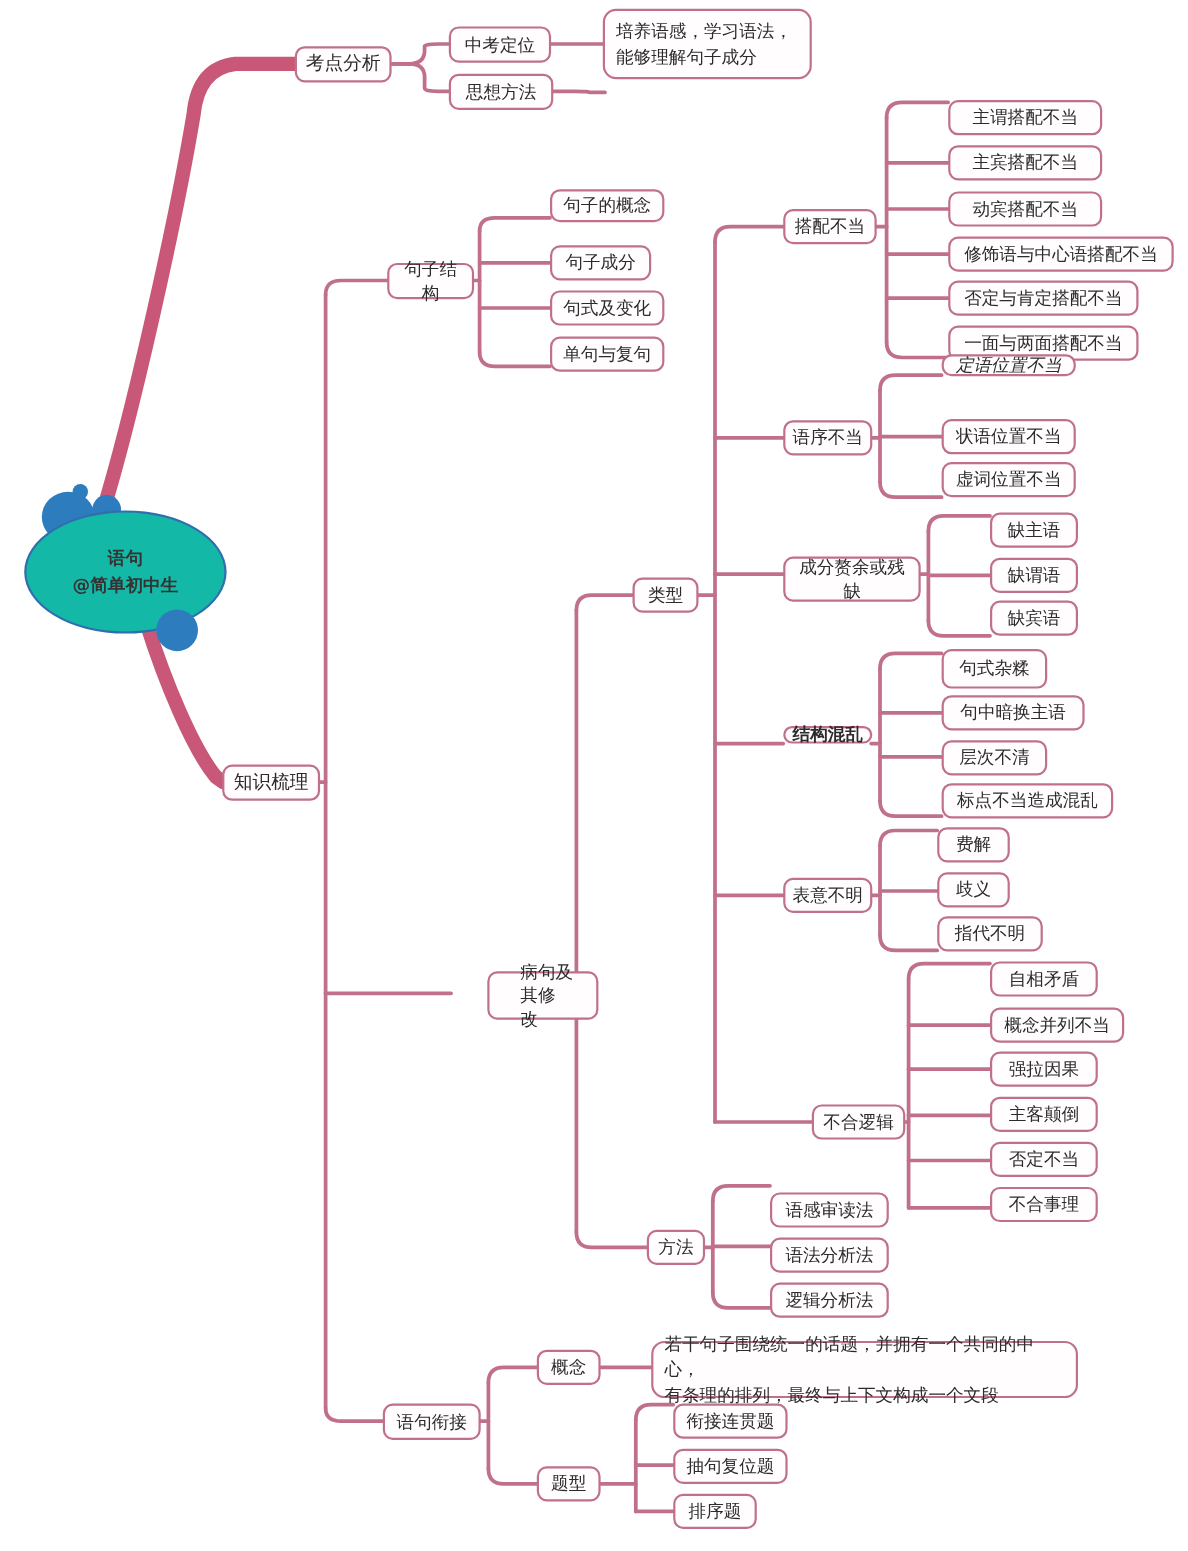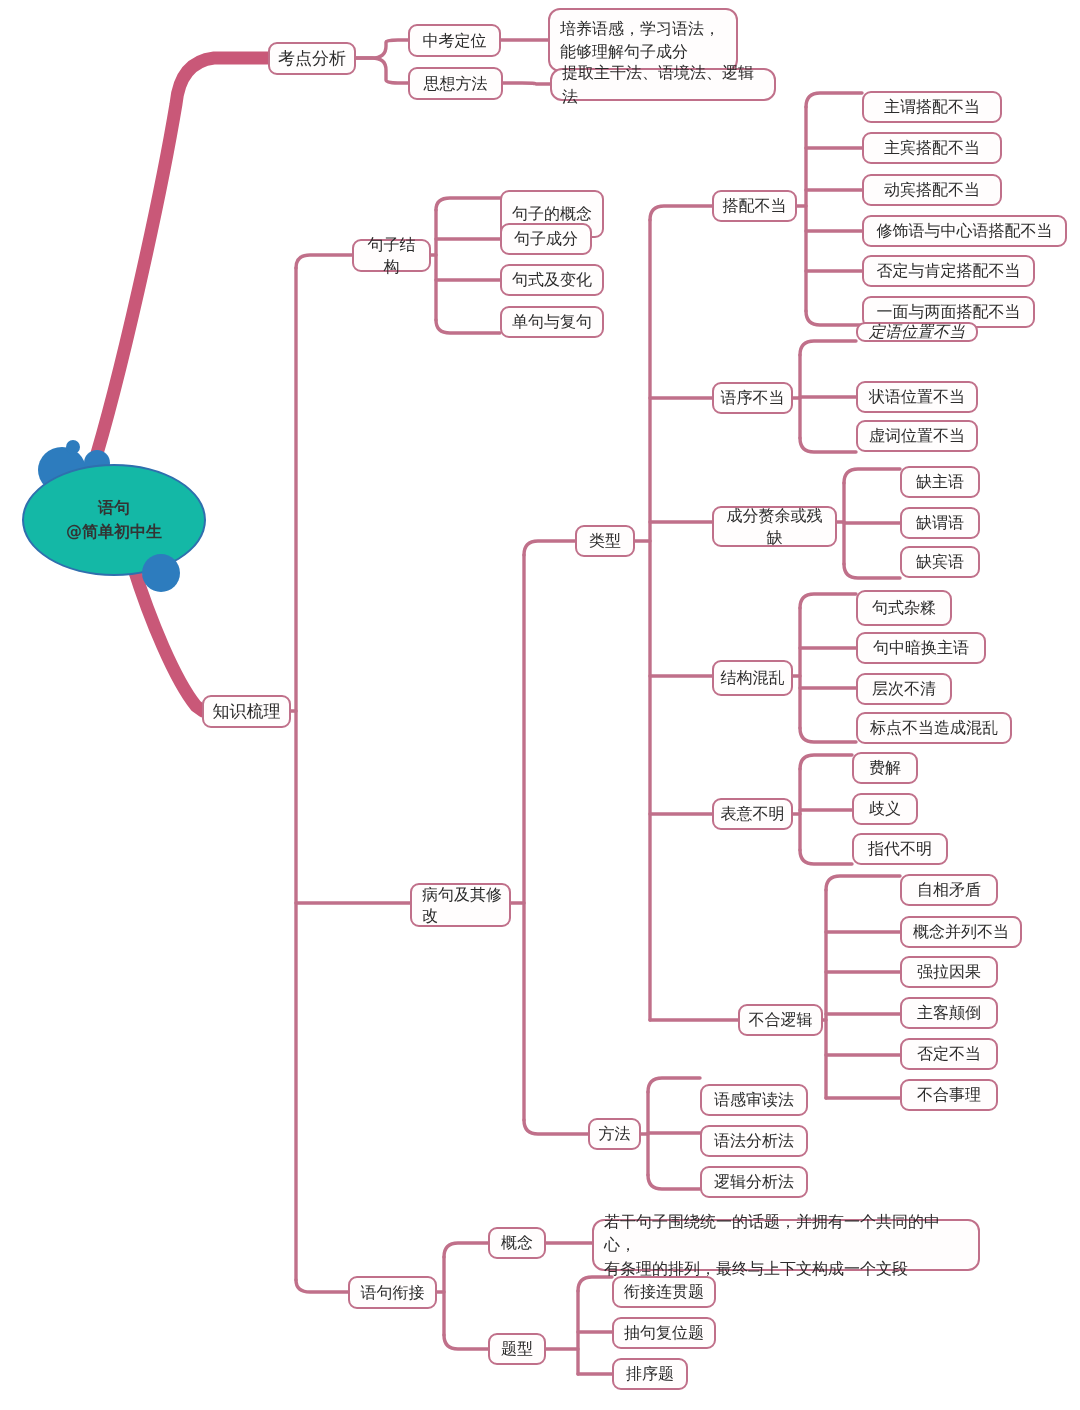--- a/index.html
+++ b/index.html
@@ -42,21 +42,21 @@
   .n-l3{font-size:16px;}
   .n-leaf{font-size:16px;}
   .n-desc{
     font-size:16px;
     text-align:left;
     justify-content:flex-start;
     padding:4px 10px;
     border-radius:12px;
     line-height:1.45;
   }
-  .node.align-left{justify-content:flex-start;text-align:left;padding-left:10px;}
+  .node.align-left{justify-content:flex-start;text-align:left;padding-left:28px;margin-left:33px;}
 
   
   #root{
     position:absolute;
     left:22px; top:464px;
     width:180px; height:108px;
     border:2px solid #2f6fae;
     border-radius:50%;
     background:#14b8a6;
     display:flex;
@@ -203,41 +203,40 @@
 
   <div class="node n-l1" style="left:268px;top:42px;width:88px;height:33px;">考点分析</div>
 
   <div class="node n-l1" style="left:202px;top:695px;width:89px;height:33px;">知识梳理</div>
 
   <div class="node n-l2" style="left:408px;top:24px;width:93px;height:33px;">中考定位</div>
   <div class="node n-desc" style="left:548px;top:8px;width:190px;height:64px;">培养语感，学习语法，
 能够理解句子成分</div>
 
   <div class="node n-l2" style="left:408px;top:67px;width:95px;height:33px;">思想方法</div>
-  <div class="node n-desc" style="left:550px;top:68px;width:226px;height:33px;">提取主干法、语境法、逻辑法</div>
 
   <div class="node n-l2" style="left:352px;top:239px;width:79px;height:33px;">句子结构</div>
 
   <div class="node n-l2 align-left" style="left:410px;top:883px;width:101px;height:44px;">病句及其修
 改</div>
 
   <div class="node n-l2" style="left:348px;top:1276px;width:89px;height:33px;">语句衔接</div>
 
-  <div class="node n-leaf" style="left:500px;top:190px;width:104px;height:48px;">句子的概念</div>
+  <div class="node n-leaf" style="left:500px;top:172px;width:104px;height:30px;">句子的概念</div>
   <div class="node n-leaf" style="left:500px;top:223px;width:92px;height:32px;">句子成分</div>
   <div class="node n-leaf" style="left:500px;top:264px;width:104px;height:32px;">句式及变化</div>
   <div class="node n-leaf" style="left:500px;top:306px;width:104px;height:32px;">单句与复句</div>
 
   <div class="node n-l3" style="left:575px;top:525px;width:60px;height:32px;">类型</div>
   <div class="node n-l3" style="left:588px;top:1118px;width:53px;height:32px;">方法</div>
 
   <div class="node n-l3" style="left:712px;top:190px;width:85px;height:32px;">搭配不当</div>
   <div class="node n-l3" style="left:712px;top:382px;width:81px;height:32px;">语序不当</div>
   <div class="node n-l3" style="left:712px;top:506px;width:125px;height:41px;">成分赘余或残缺</div>
-  <div class="node n-l3" style="left:712px;top:660px;width:81px;height:36px;">结构混乱</div>
+  <div class="node n-l3" style="left:712px;top:660px;width:81px;height:16px;font-weight:bold;">结构混乱</div>
   <div class="node n-l3" style="left:712px;top:798px;width:81px;height:32px;">表意不明</div>
   <div class="node n-l3" style="left:738px;top:1004px;width:85px;height:32px;">不合逻辑</div>
 
   <div class="node n-leaf" style="left:862px;top:91px;width:140px;height:32px;">主谓搭配不当</div>
   <div class="node n-leaf" style="left:862px;top:132px;width:140px;height:32px;">主宾搭配不当</div>
   <div class="node n-leaf" style="left:862px;top:174px;width:140px;height:32px;">动宾搭配不当</div>
   <div class="node n-leaf" style="left:862px;top:215px;width:205px;height:32px;text-align:right;">修饰语与中心语搭配不当</div>
   <div class="node n-leaf" style="left:862px;top:255px;width:173px;height:32px;">否定与肯定搭配不当</div>
   <div class="node n-leaf" style="left:862px;top:296px;width:173px;height:32px;">一面与两面搭配不当</div>
 

